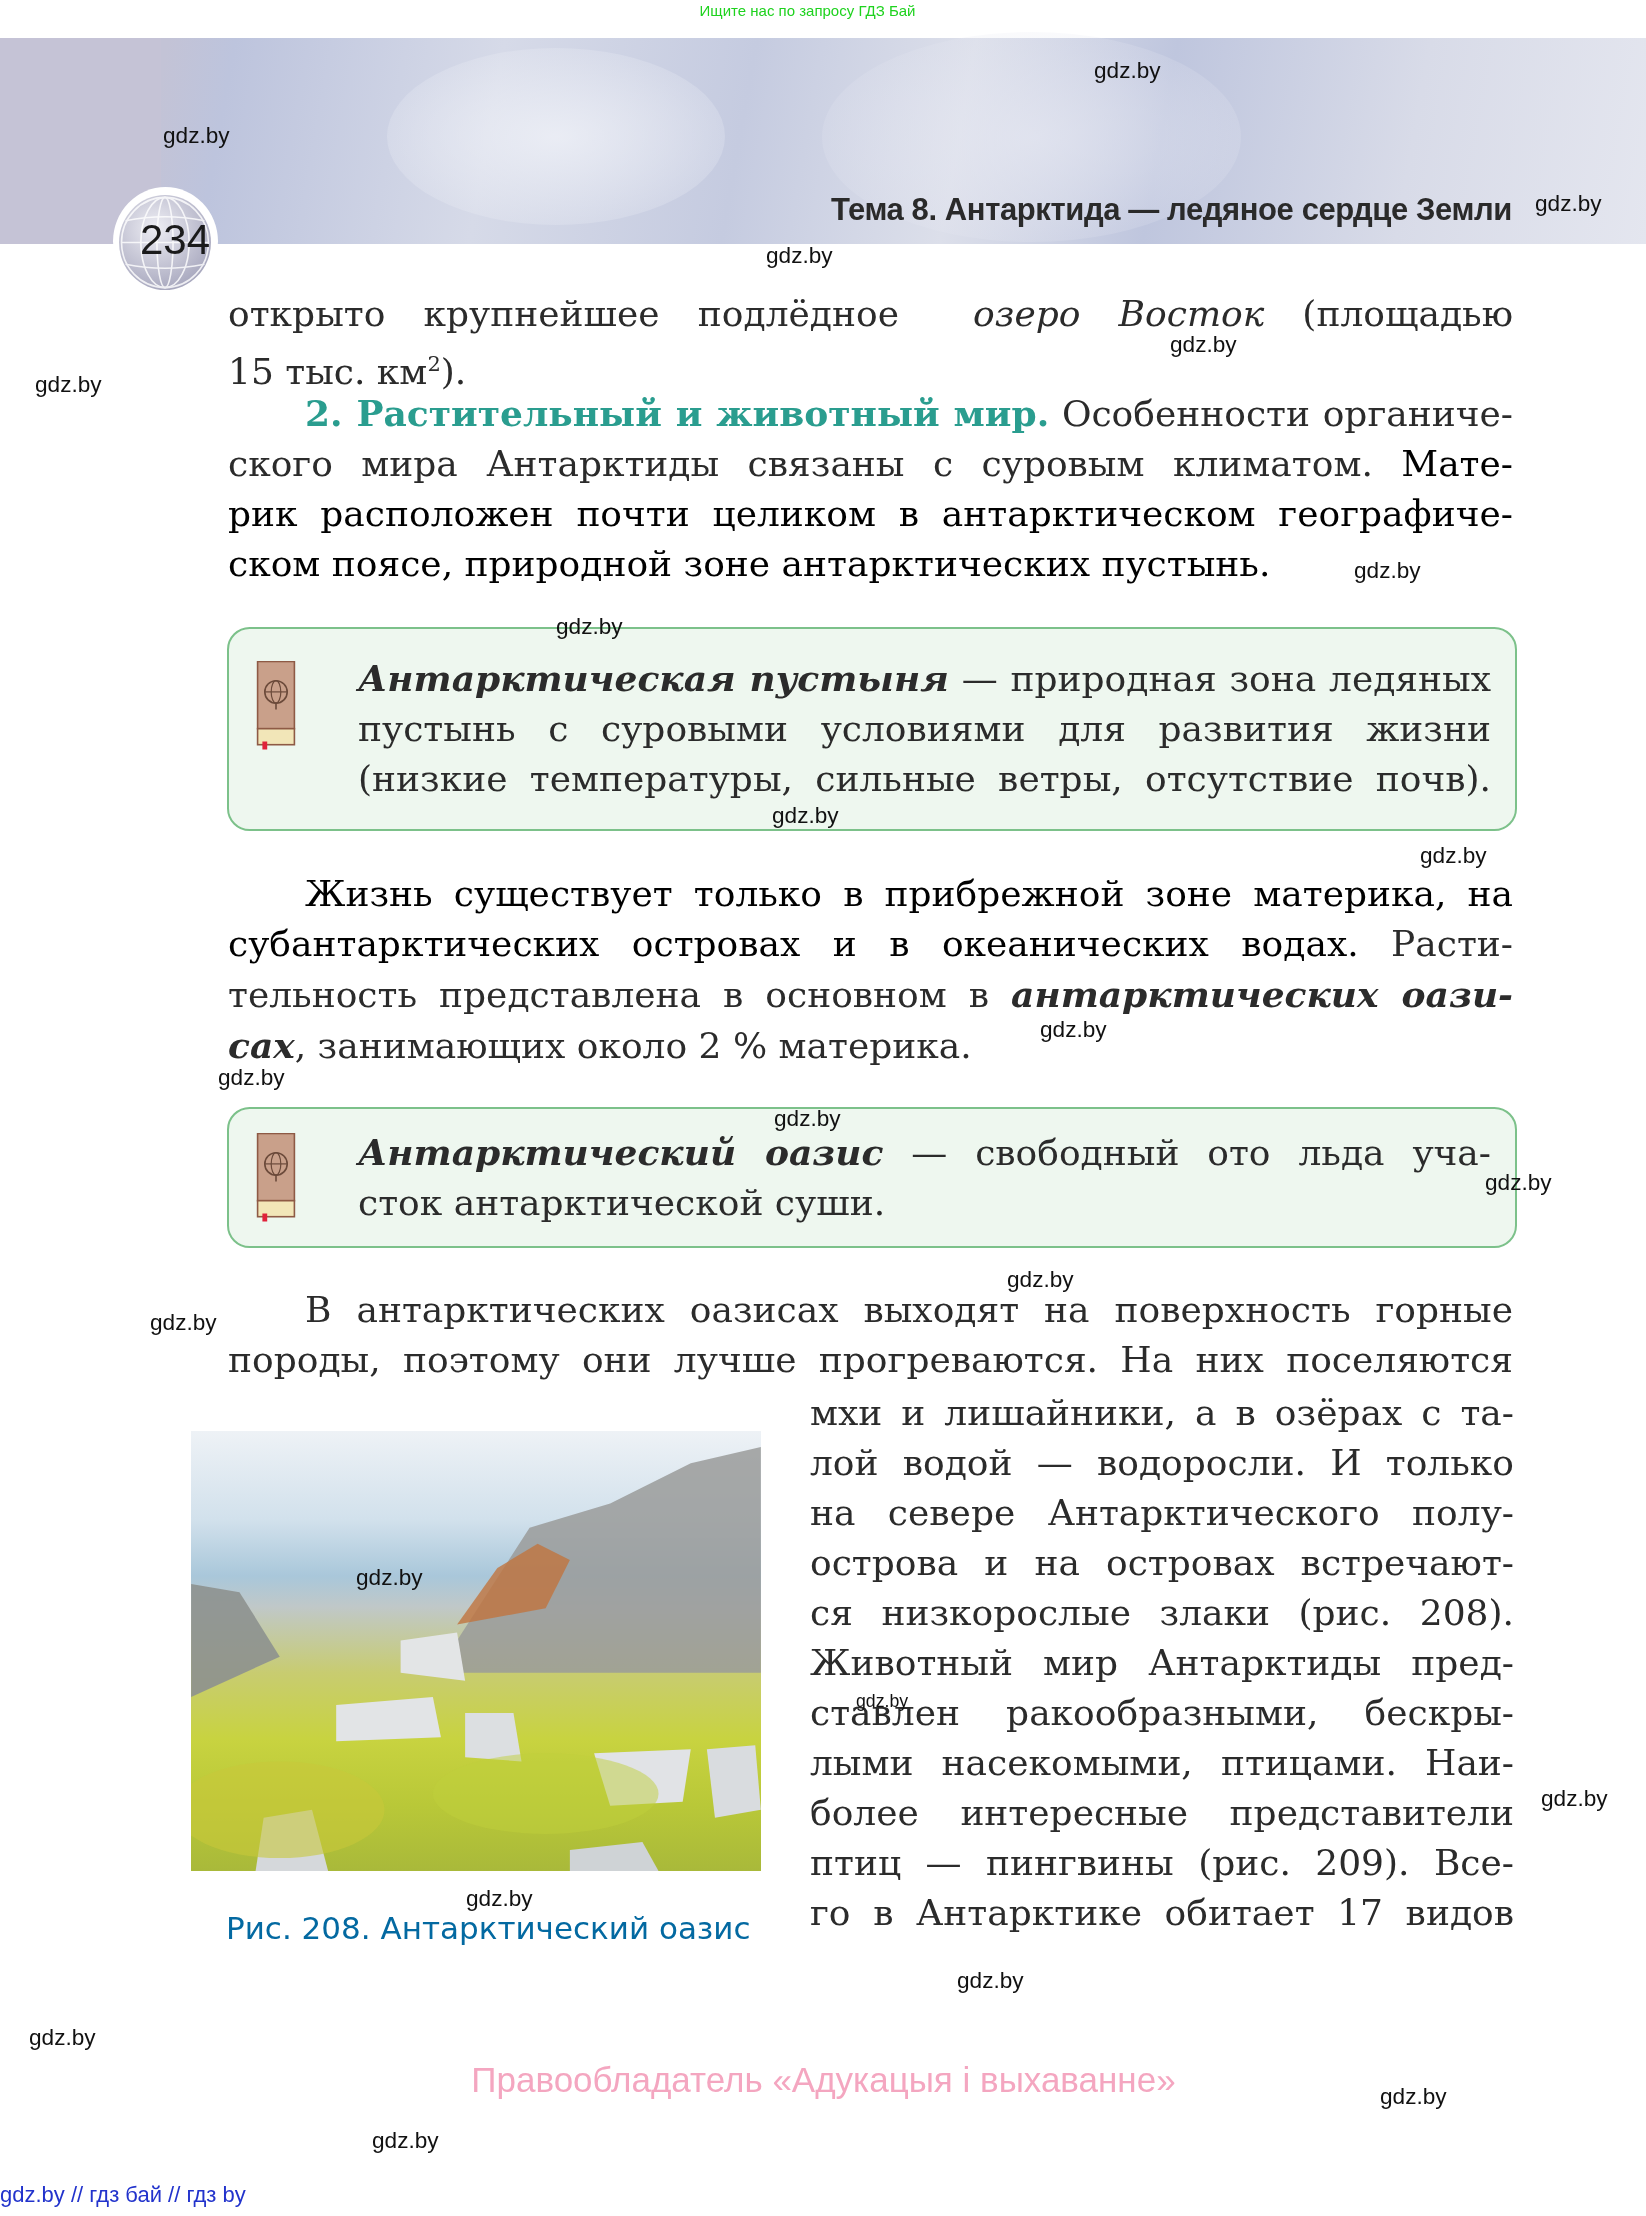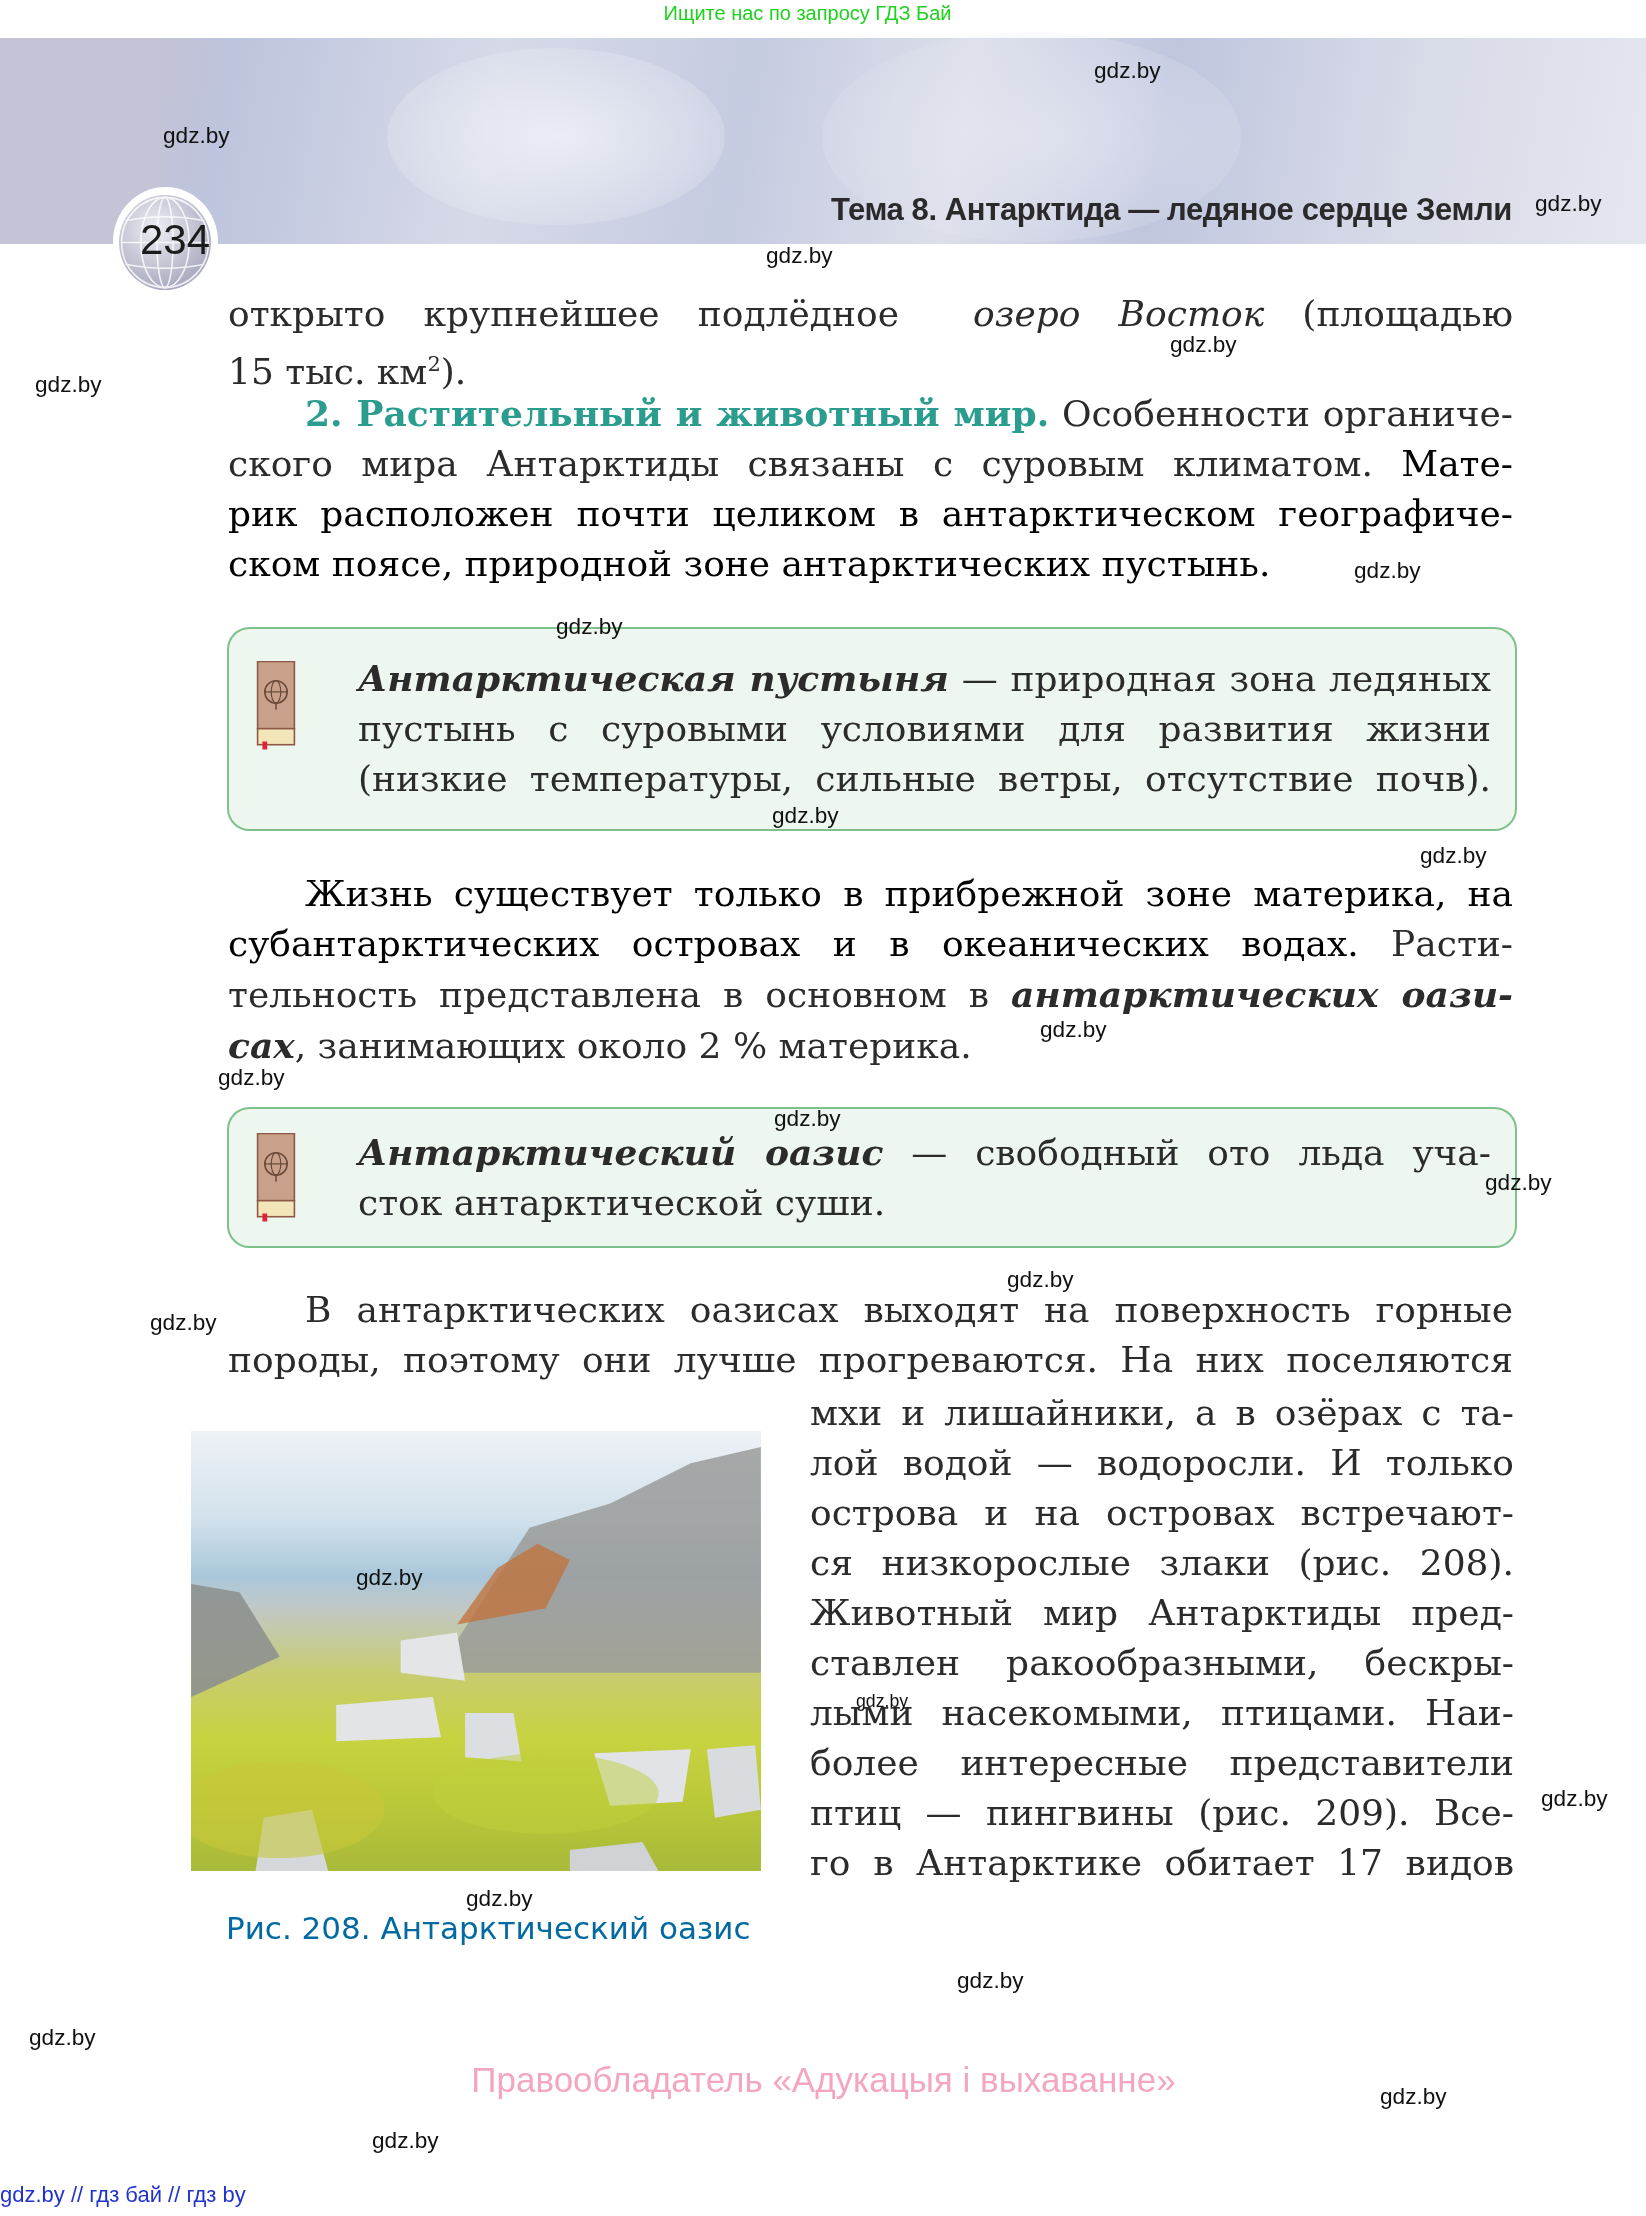--- a/index.html
+++ b/index.html
@@ -5,21 +5,21 @@
   html, body { margin: 0; padding: 0; }
   body {
     width: 1647px; height: 2216px; position: relative; overflow: hidden;
     background: #ffffff;
     font-family: "DejaVu Serif", serif;
     color: #2b2b2b;
   }
   .abs { position: absolute; }
   .top-search {
     left: 0; top: 1.6px; width: 1615px; text-align: center;
-    font-family: "Liberation Sans", sans-serif; font-size: 20px; color: #1ed21e;
+    font-family: "Liberation Sans", sans-serif; font-size: 15px; color: #1ed21e;
   }
   .header-band {
     left: 0; top: 38px; width: 1647px; height: 206px;
     background: linear-gradient(100deg, #c3c3d6 0%, #c3c3d6 10%, #bdc4dd 14%, #d6dae8 30%, #c5cbe0 45%, #dcdfea 58%, #bfc6de 70%, #d8dbe8 85%, #e4e6ef 100%);
   }
   .header-left { left: 0; top: 38px; width: 161px; height: 206px; background: #c5c3d6; }
   .cloud1 { left: 387px; top: 48px; width: 338px; height: 177px; border-radius: 50%; background: radial-gradient(ellipse, rgba(240,242,248,0.8), rgba(240,242,248,0)); }
   .cloud2 { left: 822px; top: 32px; width: 419px; height: 210px; border-radius: 50%; background: radial-gradient(ellipse, rgba(230,232,242,0.7), rgba(230,232,242,0)); }
   .header-title {
     right: 135px; top: 192px;
@@ -156,20 +156,21 @@
 </div>
 
 <div class="abs para" style="top:1285px;">
   <span class="line justify" style="padding-left:77px;">В антарктических оазисах выходят на поверхность горные</span>
   <span class="line justify">породы, поэтому они лучше прогреваются. На них поселяются</span>
 </div>
 
 <div class="abs para" style="top:1388px; left:810px; width:704px;">
   <span class="line justify">мхи и лишайники, а в озёрах с та-</span>
   <span class="line justify">лой водой — водоросли. И только</span>
+  <span class="line justify">на севере Антарктического полу-</span>
   <span class="line justify">острова и на островах встречают-</span>
   <span class="line justify">ся низкорослые злаки (рис. 208).</span>
   <span class="line justify">Животный мир Антарктиды пред-</span>
   <span class="line justify">ставлен ракообразными, бескры-</span>
   <span class="line justify">лыми насекомыми, птицами. Наи-</span>
   <span class="line justify">более интересные представители</span>
   <span class="line justify">птиц — пингвины (рис. 209). Все-</span>
   <span class="line justify">го в Антарктике обитает 17 видов</span>
 </div>
 

